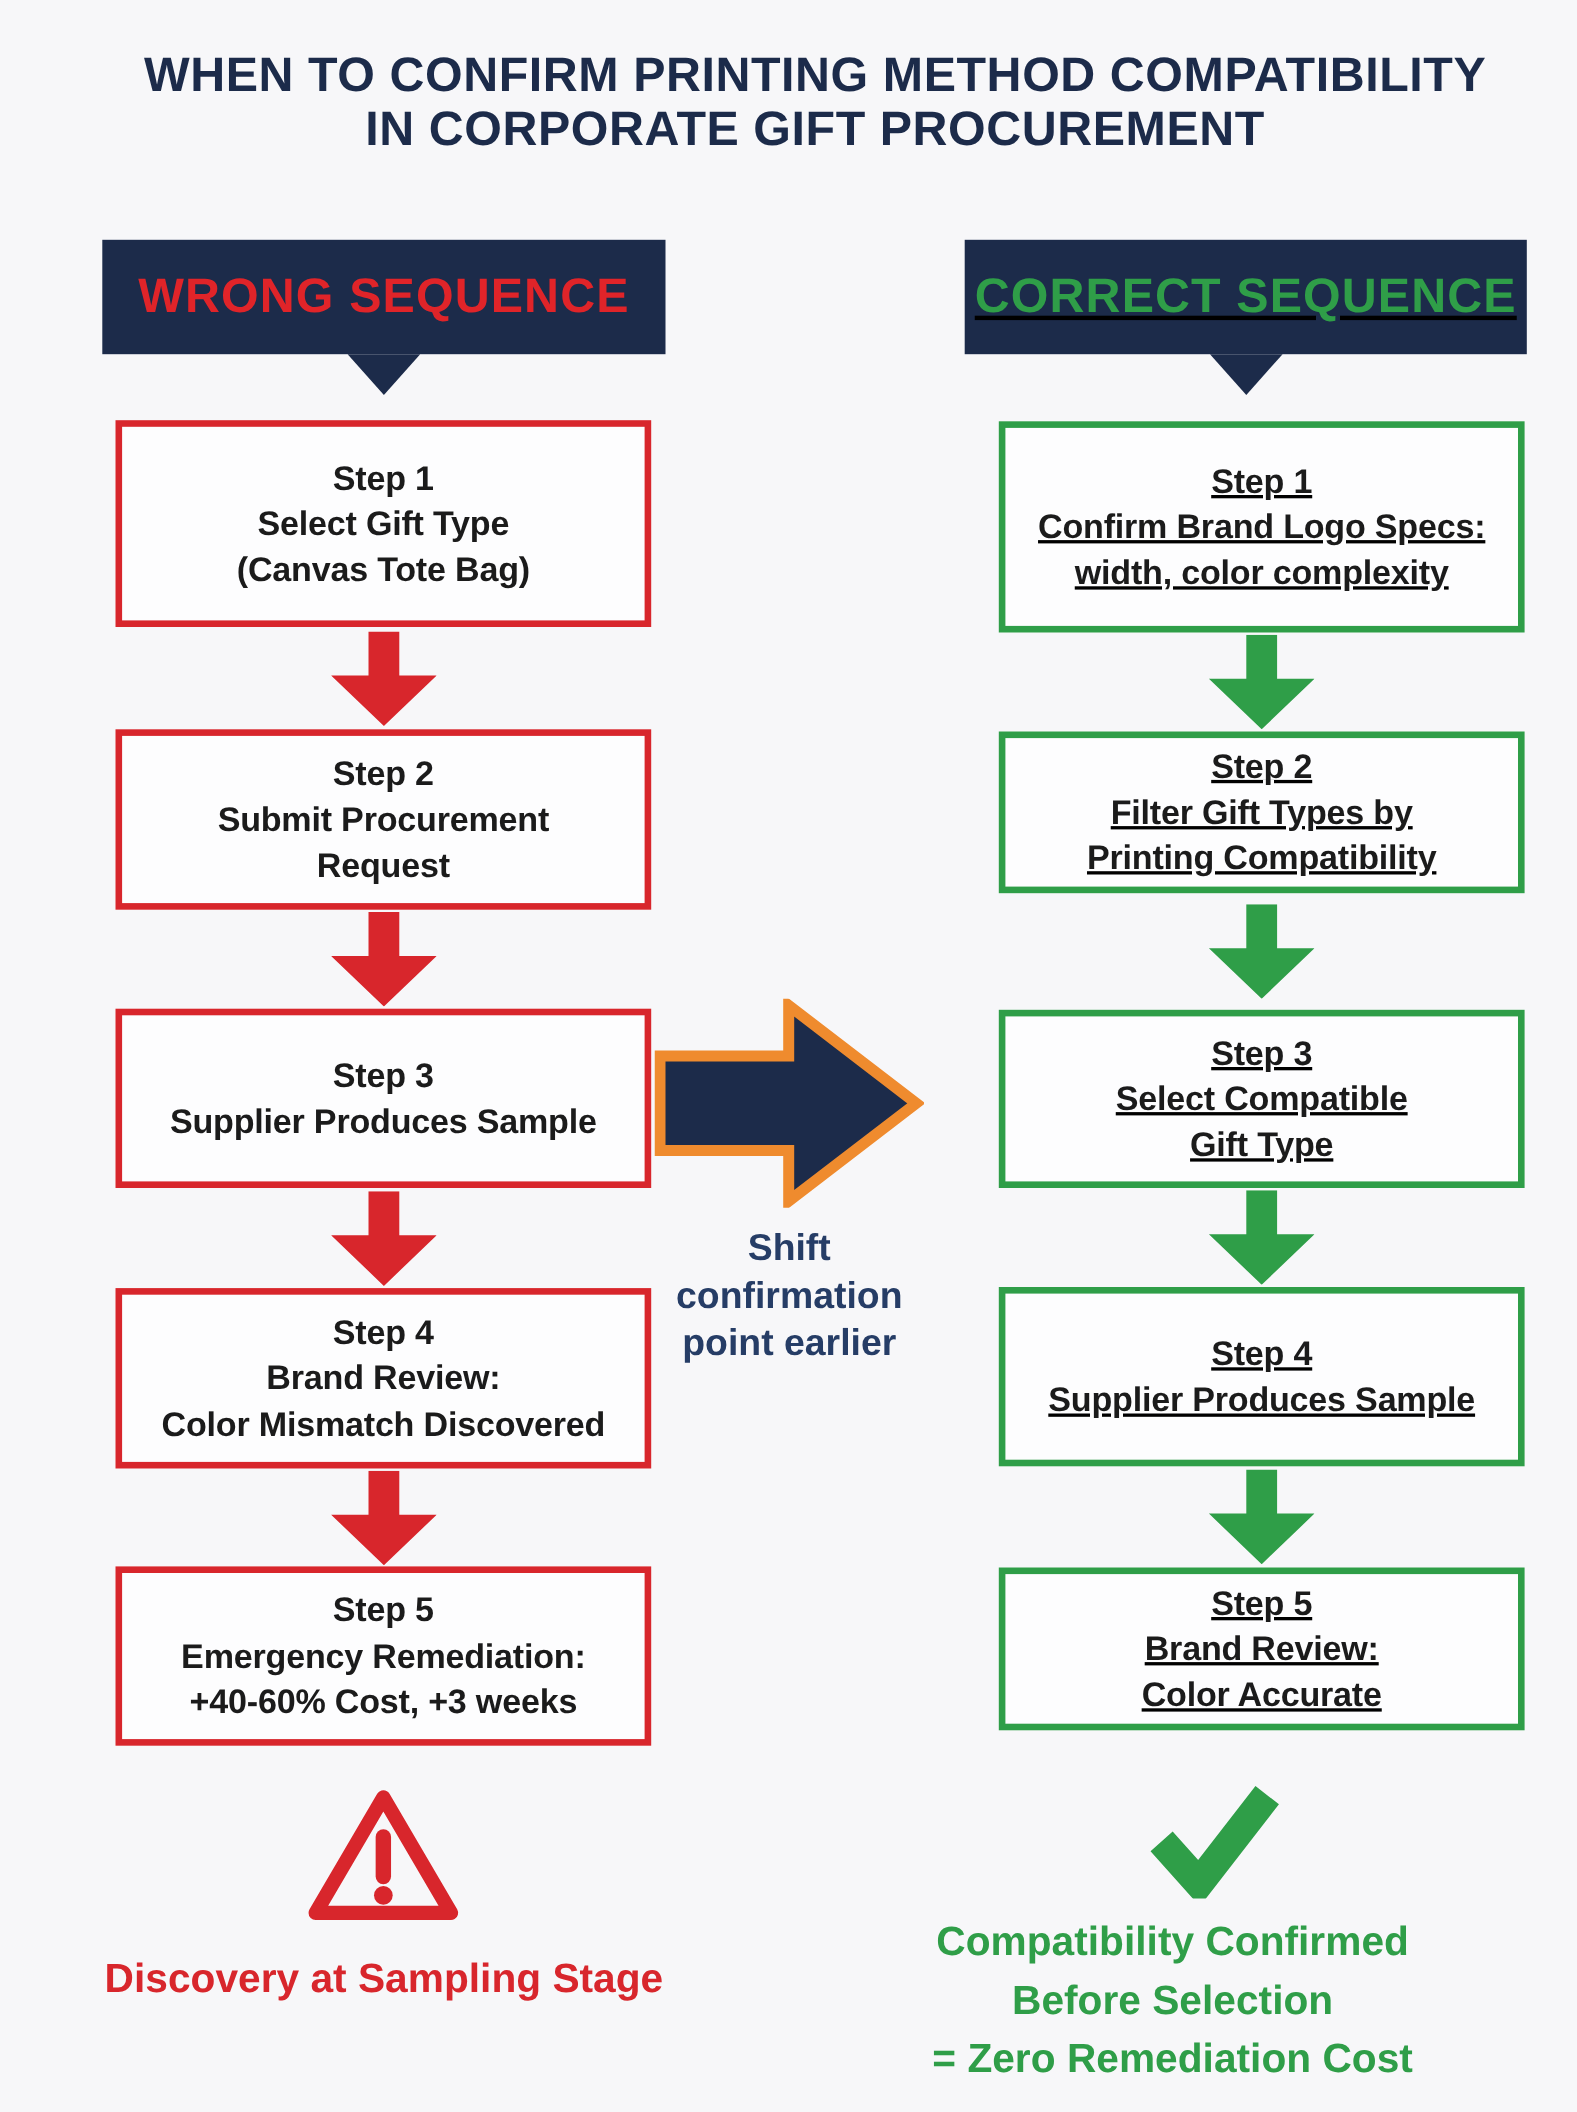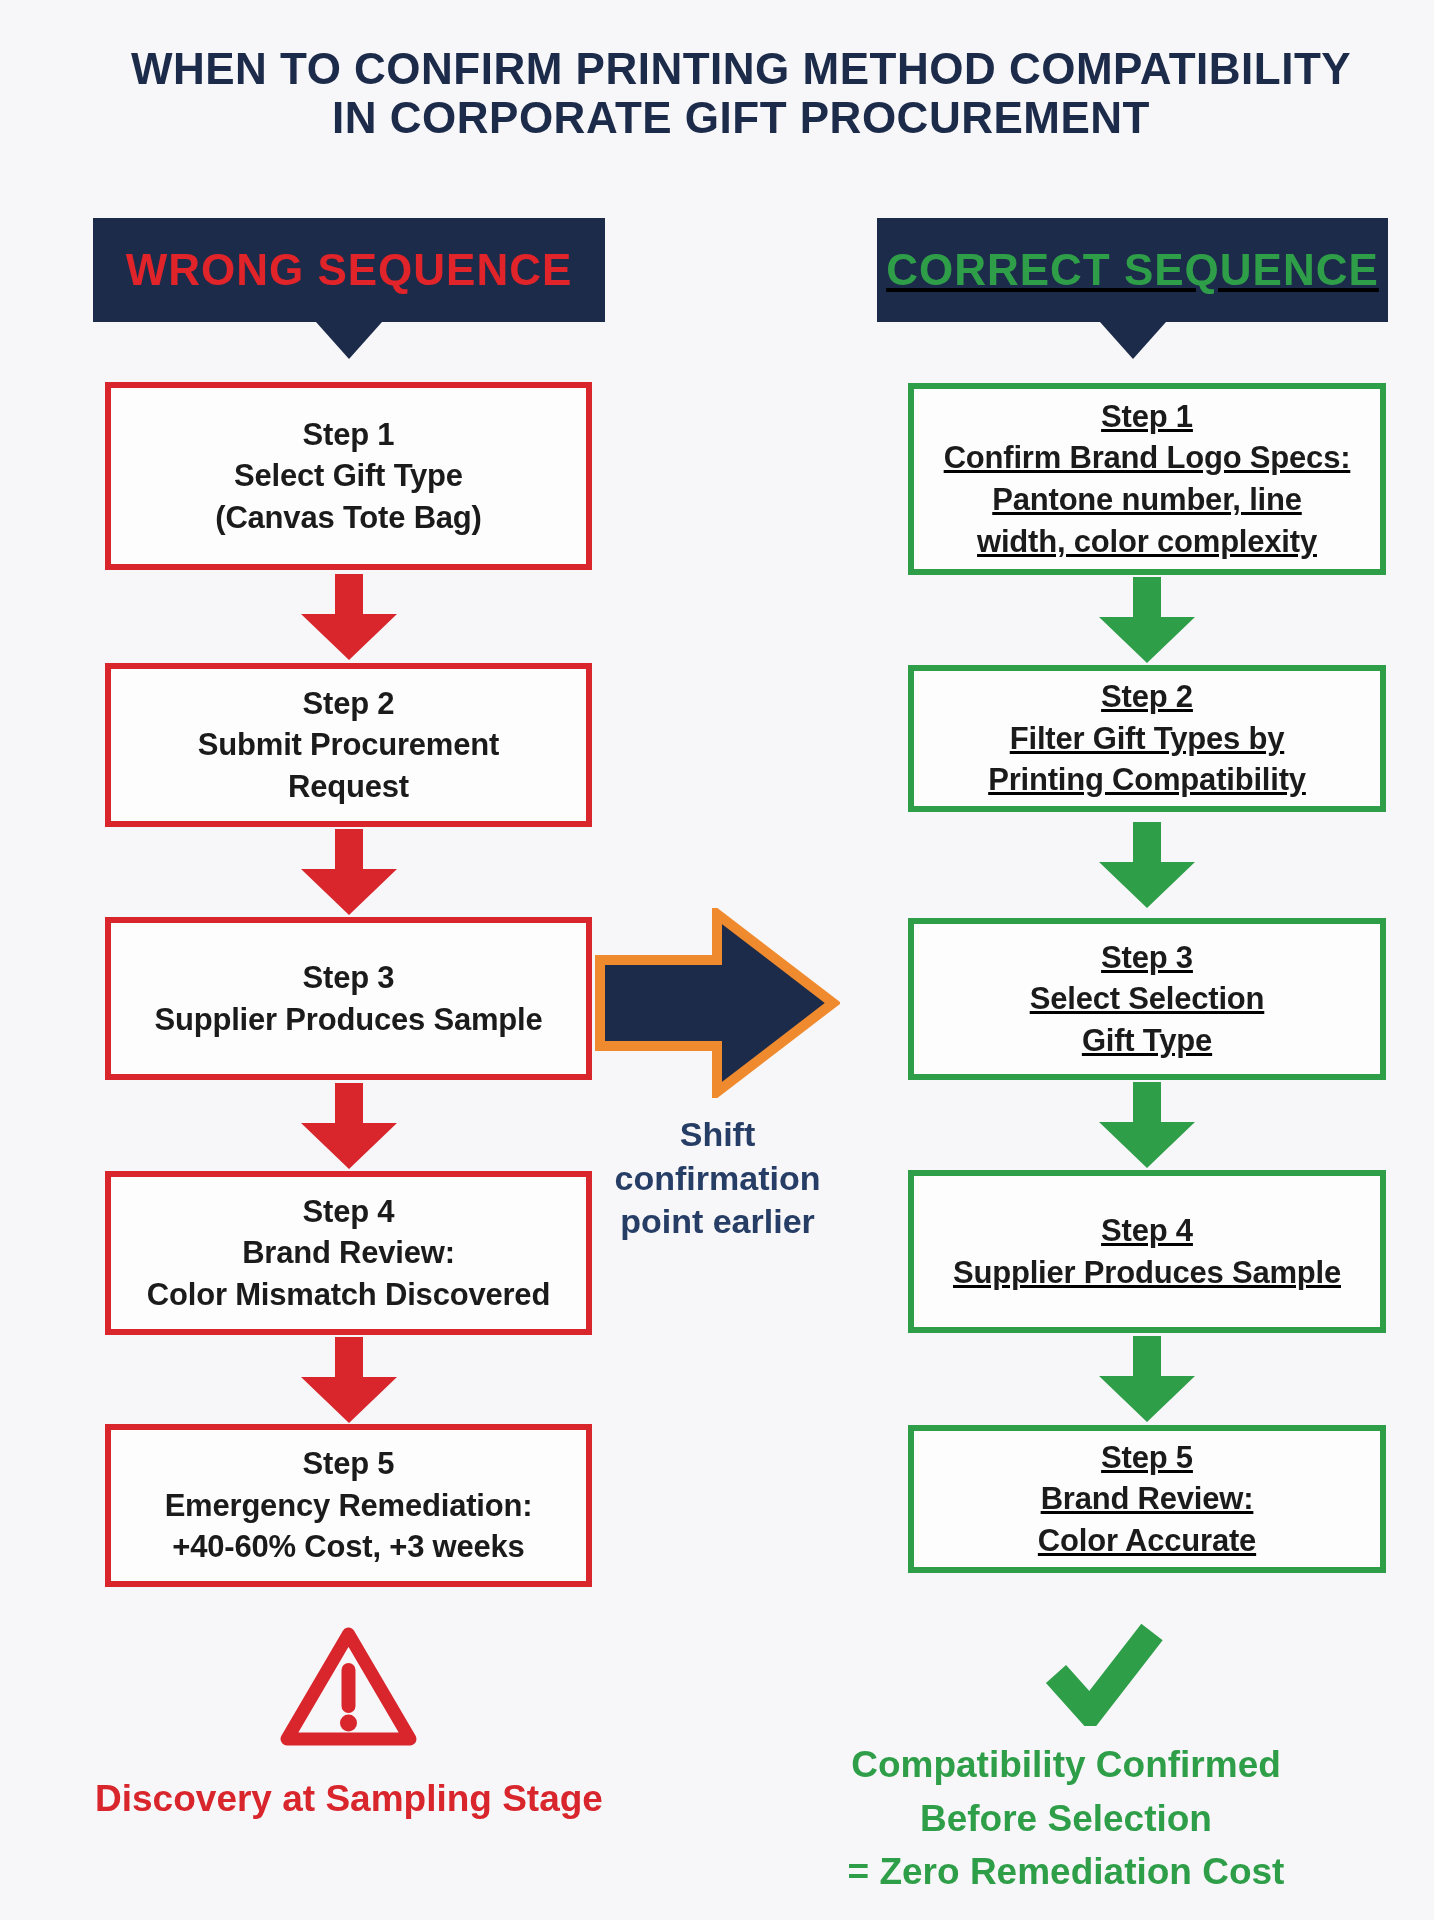--- a/index.html
+++ b/index.html
@@ -154,21 +154,20 @@
 <div class="column column-right">
   <div class="banner">
     <span class="banner-label green">CORRECT SEQUENCE</span>
   </div>
   <div class="steps">
     <div class="gap" style="height:61px"></div>
 
     <div class="step-box green" style="height:192px">
       <div>Step 1</div>
       <div>Confirm Brand Logo Specs:</div>
-      <div>Pantone number, line</div>
       <div>width, color complexity</div>
     </div>
 
     <div class="gap" style="height:90px">
       <svg class="down-arrow" width="96" height="86" viewBox="0 0 96 86">
         <polygon points="34,0 62,0 62,40 96,40 48,86 0,40 34,40" style="fill:var(--green)"></polygon>
       </svg>
     </div>
 
     <div class="step-box green" style="height:147px">
@@ -178,21 +177,21 @@
     </div>
 
     <div class="gap" style="height:106px">
       <svg class="down-arrow" width="96" height="86" viewBox="0 0 96 86">
         <polygon points="34,0 62,0 62,40 96,40 48,86 0,40 34,40" style="fill:var(--green)"></polygon>
       </svg>
     </div>
 
     <div class="step-box green" style="height:162px">
       <div>Step 3</div>
-      <div>Select Selection</div>
+      <div>Select Compatible</div>
       <div>Gift Type</div>
     </div>
 
     <div class="gap" style="height:90px">
       <svg class="down-arrow" width="96" height="86" viewBox="0 0 96 86">
         <polygon points="34,0 62,0 62,40 96,40 48,86 0,40 34,40" style="fill:var(--green)"></polygon>
       </svg>
     </div>
 
     <div class="step-box green" style="height:163px">

